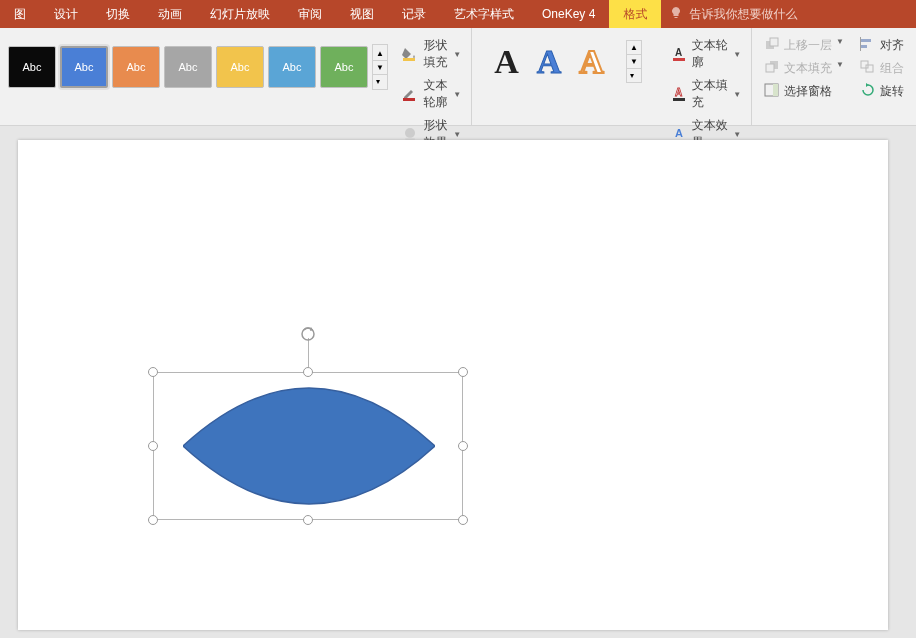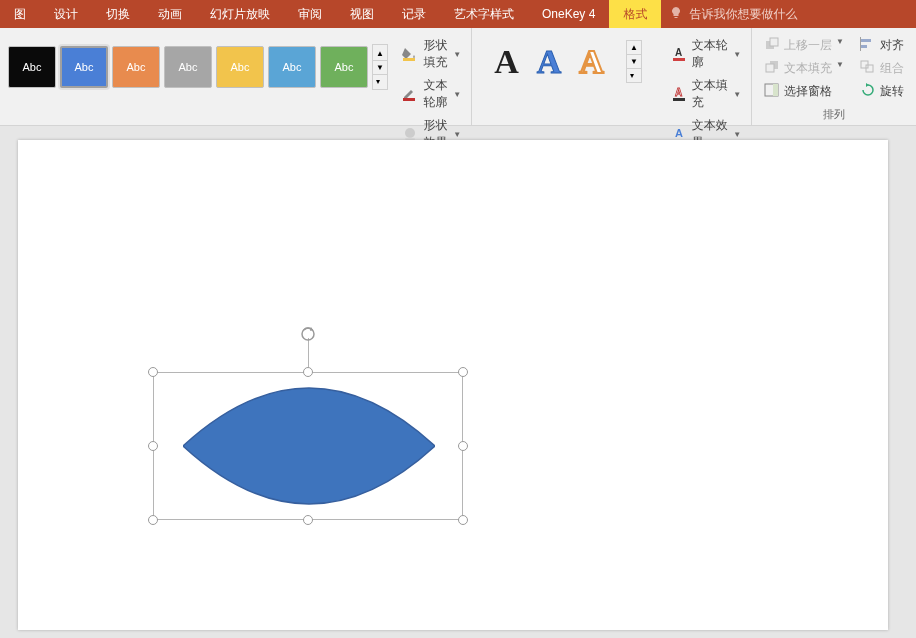--- a/index.html
+++ b/index.html
@@ -245,23 +245,20 @@
           <span class="mini-ic">
               <svg width="16" height="14" viewBox="0 0 16 14">
                 <path d="M8 2a5 5 0 1 1-5 5" fill="none" stroke="#3a7" stroke-width="1.5"></path>
                 <path d="M6 0l3 2-3 2z" fill="#3a7"></path>
               </svg>
             </span>
           <span>旋转</span>
         </div>
       </div>
     </div>
-    <div class="group-label">
-      <span>排列</span>
-    </div>
   </div>
 </div>
 
 <div class="canvas-area">
   <div class="slide">
     <div class="selection">
       <div class="rot-line"></div>
       <div class="rot-handle">
         <svg width="16" height="16" viewBox="0 0 16 16">
             <circle cx="8" cy="8" r="6" fill="none" stroke="#9a9a9a" stroke-width="1.5"></circle>

